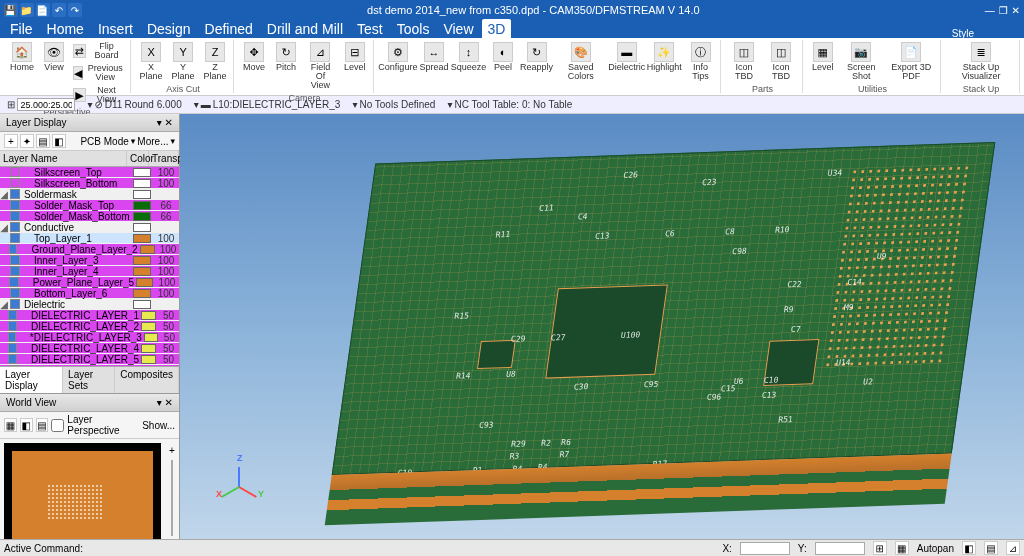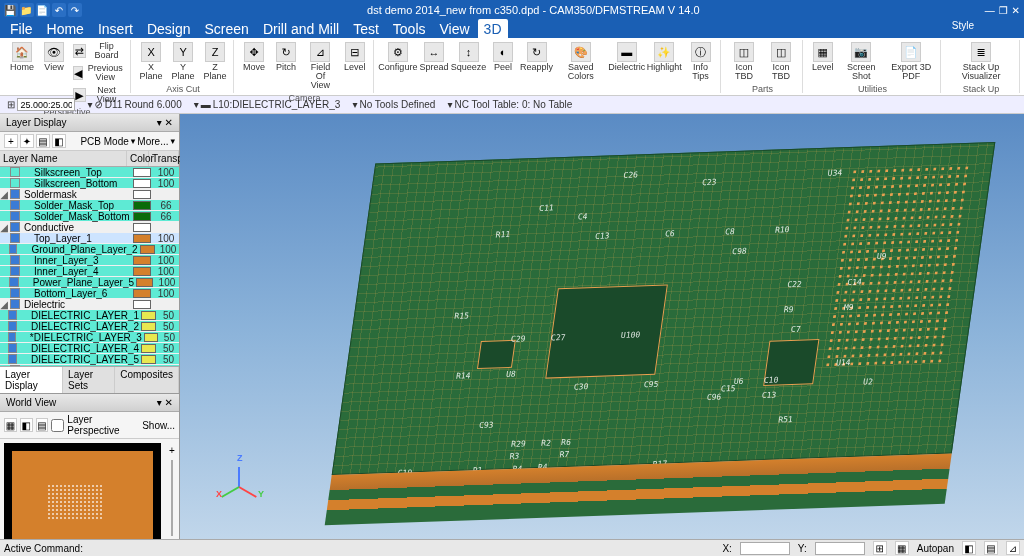--- a/index.html
+++ b/index.html
@@ -29,21 +29,21 @@
 .main{display:flex;height:443px}
 .sidepanel{width:180px;background:#f5f5f5;border-right:1px solid #999;display:flex;flex-direction:column}
 .panel-header{background:linear-gradient(#e8e8e8,#d0d0d0);padding:3px 6px;font-size:11px;border-bottom:1px solid #aaa;display:flex;justify-content:space-between}
 .panel-toolbar{display:flex;align-items:center;gap:2px;padding:2px 4px;border-bottom:1px solid #ccc;font-size:9px}
 .ptbtn{width:14px;height:14px;border:1px solid #ccc;background:#fff;display:flex;align-items:center;justify-content:center;font-size:10px}
 .layer-header{display:flex;background:#e0e0e0;border-bottom:1px solid #aaa;font-size:9px}
 .layer-header span{padding:2px 3px;border-right:1px solid #ccc}
 .lh-name{flex:1}
 .lh-color{width:22px}
 .lh-trans{width:30px}
-.layer-list{flex:1;overflow:auto;background:#5eead4}
+.layer-list{flex:1;overflow:auto;background:#d946ef}
 .layer-row{display:flex;align-items:center;height:11px;font-size:9px;border-bottom:1px solid #f0f0f0}
 .layer-row.group{background:#f0f0f0;font-weight:500}
 .layer-row .expand{width:8px;text-align:center;color:#666}
 .layer-row .cb{width:10px;height:10px;border:1px solid #888;margin:0 2px}
 .layer-row .cb.checked{background:#3a7bd5}
 .layer-row .lname{flex:1;padding-left:2px}
 .layer-row .swatch{width:18px;height:9px;border:1px solid #666;margin:0 2px}
 .layer-row .trans{width:26px;text-align:center;color:#333}
 .panel-tabs{display:flex;background:#e0e0e0;border-top:1px solid #aaa;font-size:9px}
 .panel-tabs span{padding:2px 5px;border-right:1px solid #ccc}
@@ -86,29 +86,29 @@
     <span>📄</span>
     <span>↶</span>
     <span>↷</span>
   </div>
   <div class="title">dst demo 2014_new from c350.dpd - CAM350/DFMSTREAM V 14.0</div>
   <div class="wincontrols">
     <span>—</span>
     <span>❐</span>
     <span>✕</span>
   </div>
-  <span style="position:absolute;right:50px;top:20px;color:#fff">Style</span>
+  <span style="position:absolute;right:50px;top:28px;color:#fff">Style</span>
 </div>
 
 <div class="menubar" id="menubar">
     <span>File</span>
     <span>Home</span>
     <span>Insert</span>
     <span>Design</span>
-    <span>Screen</span>
+    <span>Defined</span>
     <span>Drill and Mill</span>
     <span>Test</span>
     <span>Tools</span>
     <span>View</span>
     <span class="active">3D</span>
   </div>
 
 <div class="ribbon">
   <div class="rgroup">
     <div class="tools">

